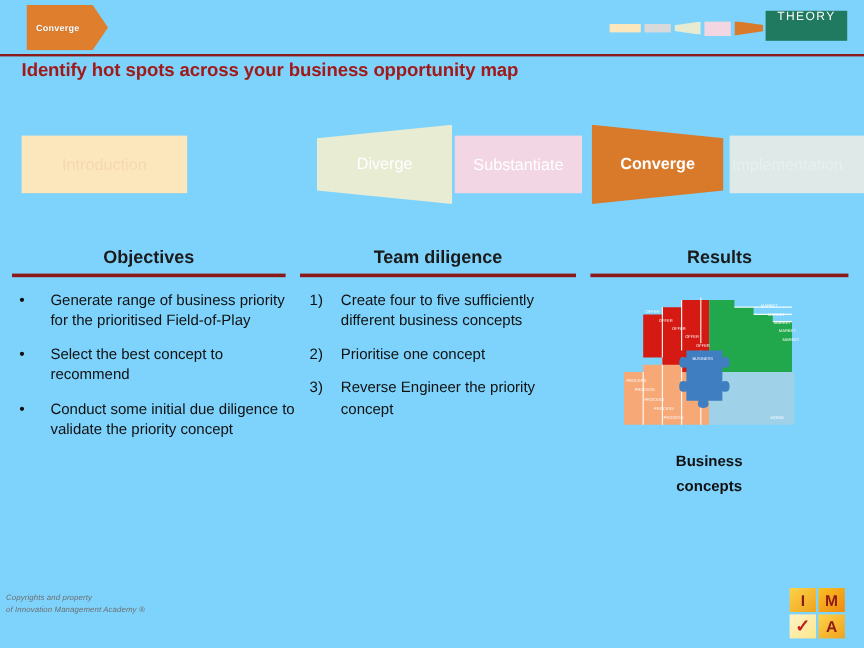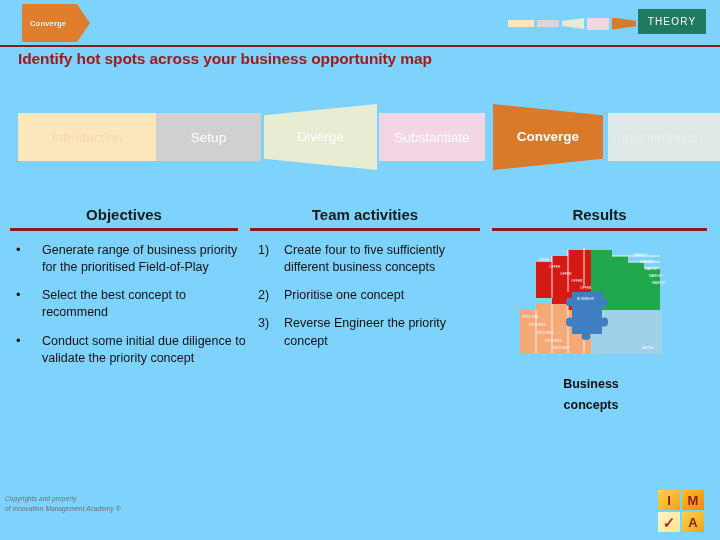--- a/index.html
+++ b/index.html
@@ -32,21 +32,21 @@
   .mini-seg.m2 { width: 22px; height: 11px; background: #e7ebd2;
                  clip-path: polygon(0 28%, 100% 0, 100% 100%, 0 72%); }
   .mini-seg.m3 { width: 22px; height: 12px; background: #f2d6e2; }
   .mini-seg.m4 { width: 24px; height: 12px; background: #d9792a;
                  clip-path: polygon(0 0, 100% 28%, 100% 72%, 0 100%); }
   .mini-seg.m5 { width: 22px; background: #dfe9e8; }
 
   .theory-badge {
     position: absolute; right: 14px; top: 9px;
     width: 68px; height: 25px; background: #1f7a5f;
-    display: flex; align-items: center; justify-content: center;
+    display: flex; justify-content: center;
   }
   .theory-badge span { color: #fff; font-size: 10px; letter-spacing: 1.2px; }
 
   .rule-top {
     position: absolute; left: 0; top: 45px; width: 720px;
     height: 2px; background: #8d1a1a;
   }
   .page-title {
     position: absolute; left: 18px; top: 50px;
     font-size: 15.5px; font-weight: 700; color: #a01a1a;
@@ -151,40 +151,37 @@
     <span>THEORY</span>
   </div>
 
   <div class="rule-top"></div>
   <div class="page-title">Identify hot spots across your business opportunity map</div>
 
   <div class="process-bar">
     <div class="stage s-intro">
       <span>Introduction</span>
     </div>
-    <div class="stage s-setup">
-      <span>Setup</span>
-    </div>
     <div class="stage s-div tall">
       <span>Diverge</span>
     </div>
     <div class="stage s-sub">
       <span>Substantiate</span>
     </div>
     <div class="stage s-conv tall">
       <span>Converge</span>
     </div>
     <div class="stage s-impl">
       <span>Implementation</span>
     </div>
   </div>
 
   <div class="col-head ch1">Objectives</div>
   <div class="col-rule ch1"></div>
-  <div class="col-head ch2">Team activities</div>
+  <div class="col-head ch2">Team diligence</div>
   <div class="col-rule ch2"></div>
   <div class="col-head ch3">Results</div>
   <div class="col-rule ch3"></div>
 
   <div class="col c1">
     <div class="item">
       <div class="marker m-bullet">•</div>
       <div class="txt">Generate range of business priority for the prioritised Field-of-Play</div>
     </div>
     <div class="item">

